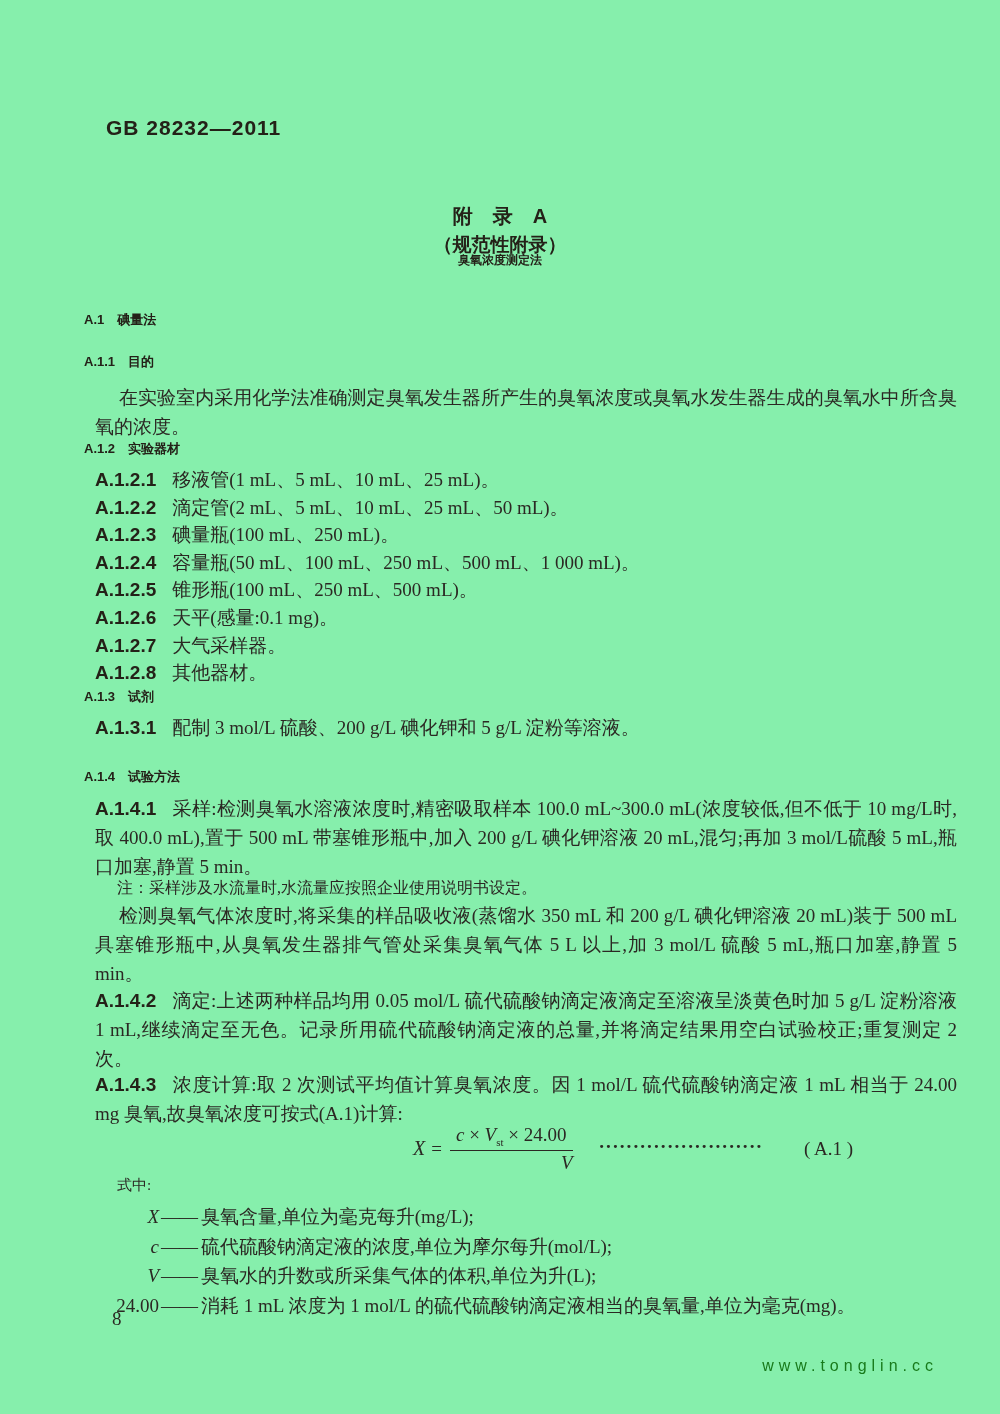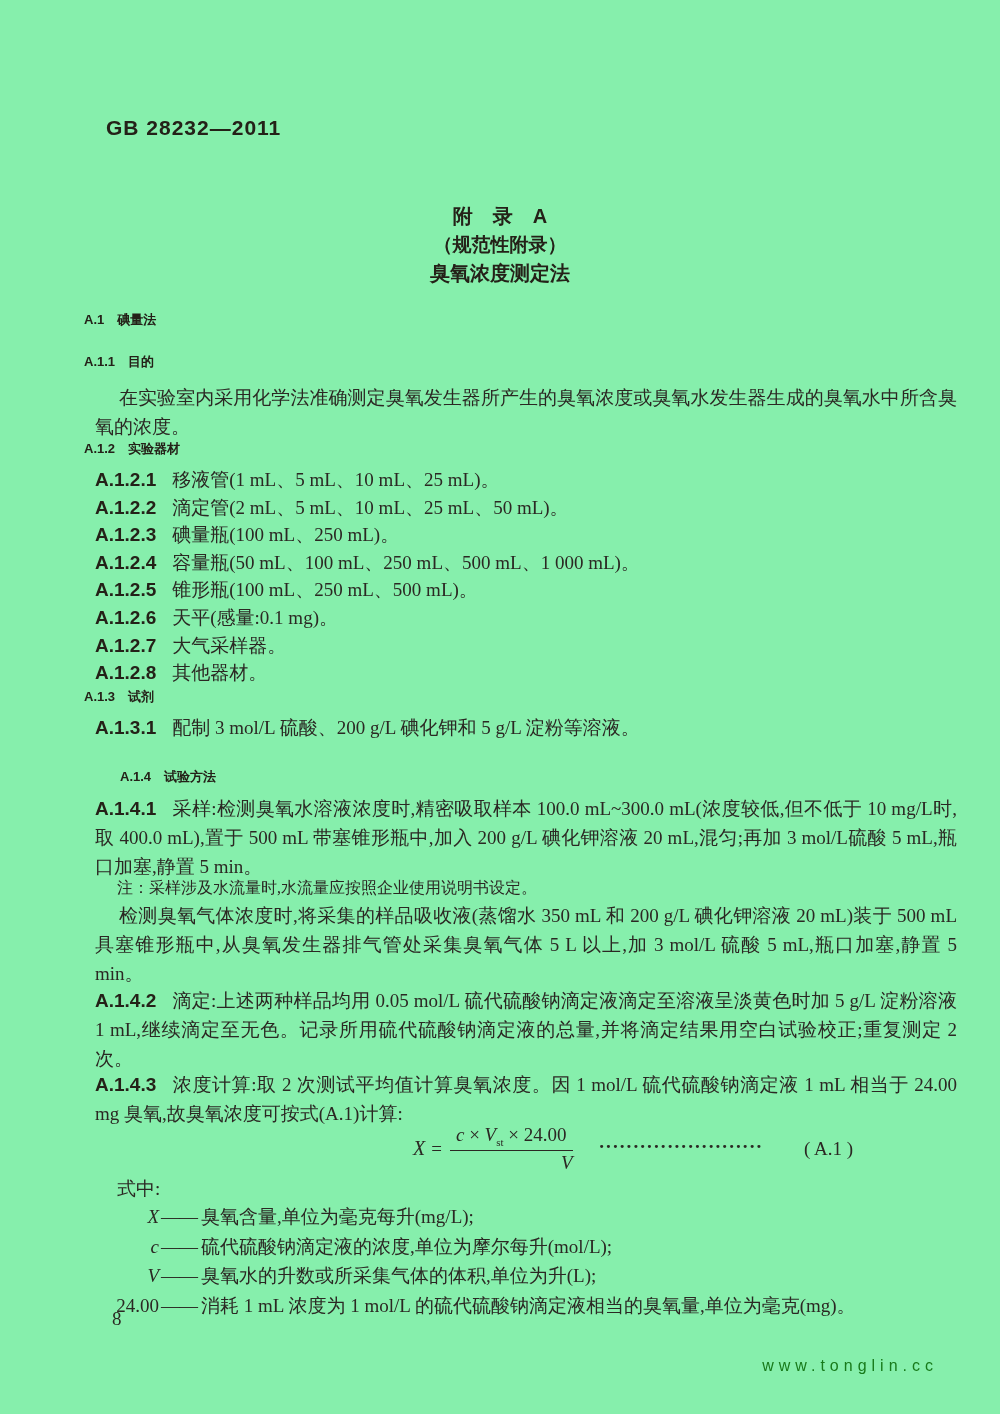--- a/index.html
+++ b/index.html
@@ -21,32 +21,32 @@
     color:#242118;
   }
 
   .title-line {
     left:0; width:1000px; text-align:center;
     font-family:"Liberation Sans","DejaVu Sans",sans-serif;
     font-weight:bold; color:#242118;
   }
   .t1 { top:203px; font-size:20px; }
   .t2 { top:232px; font-size:19px; }
-  .t3 { top:260px; font-size:20px; }
+  .t3 { top:252px; font-size:12px; }
 
   .heading {
     left:84px; width:862px;
     font-family:"Liberation Sans","DejaVu Sans",sans-serif;
     font-weight:bold; font-size:13px; color:#242118;
   }
   .h-a1  { top:311px; }
   .h-a11 { top:353px; }
   .h-a12 { top:440px; }
   .h-a13 { top:688px; }
-  .h-a14 { top:768px;margin-left:36px; }
+  .h-a14 { top:768px; }
 
   .body-par {
     left:95px; width:862px;
     font-size:19px; line-height:29px; text-align:justify;
     color:#2b2823;
   }
   .p-a11  { top:383px; text-indent:24px; }
   .p-a141 { top:794px; }
   .p-gas  { top:901px; text-indent:24px; }
   .p-a142 { top:986px; }
@@ -83,21 +83,21 @@
   .frac i { font-style:italic; }
   .frac sub { font-size:11px; font-style:normal; }
   .f-dots {
     flex:1; margin:0 4px 0 26px;
     font-weight:bold; font-size:19px; letter-spacing:0.5px;
     white-space:nowrap; overflow:hidden; color:#2b2823;
     transform:translateY(-2px);
   }
   .f-label { font-size:19px; white-space:nowrap; }
 
-  .shizhong { left:117px; top:1176px; font-size:19px; }
+  .shizhong { left:117px; top:1176px; font-size:15px; }
 
   .def-list { left:95px; top:1202px; width:862px; font-size:19px; }
   .def-row  { display:flex; line-height:29.5px; }
   .def-term { width:64px; text-align:right; white-space:nowrap; }
   .def-term.it { font-style:italic; }
   .def-dash { white-space:nowrap; letter-spacing:-1px; margin:0 4px 0 2px; }
   .def-text { flex:1; }
 
   .page-num { left:112px; top:1308px; font-size:19px; }
 

